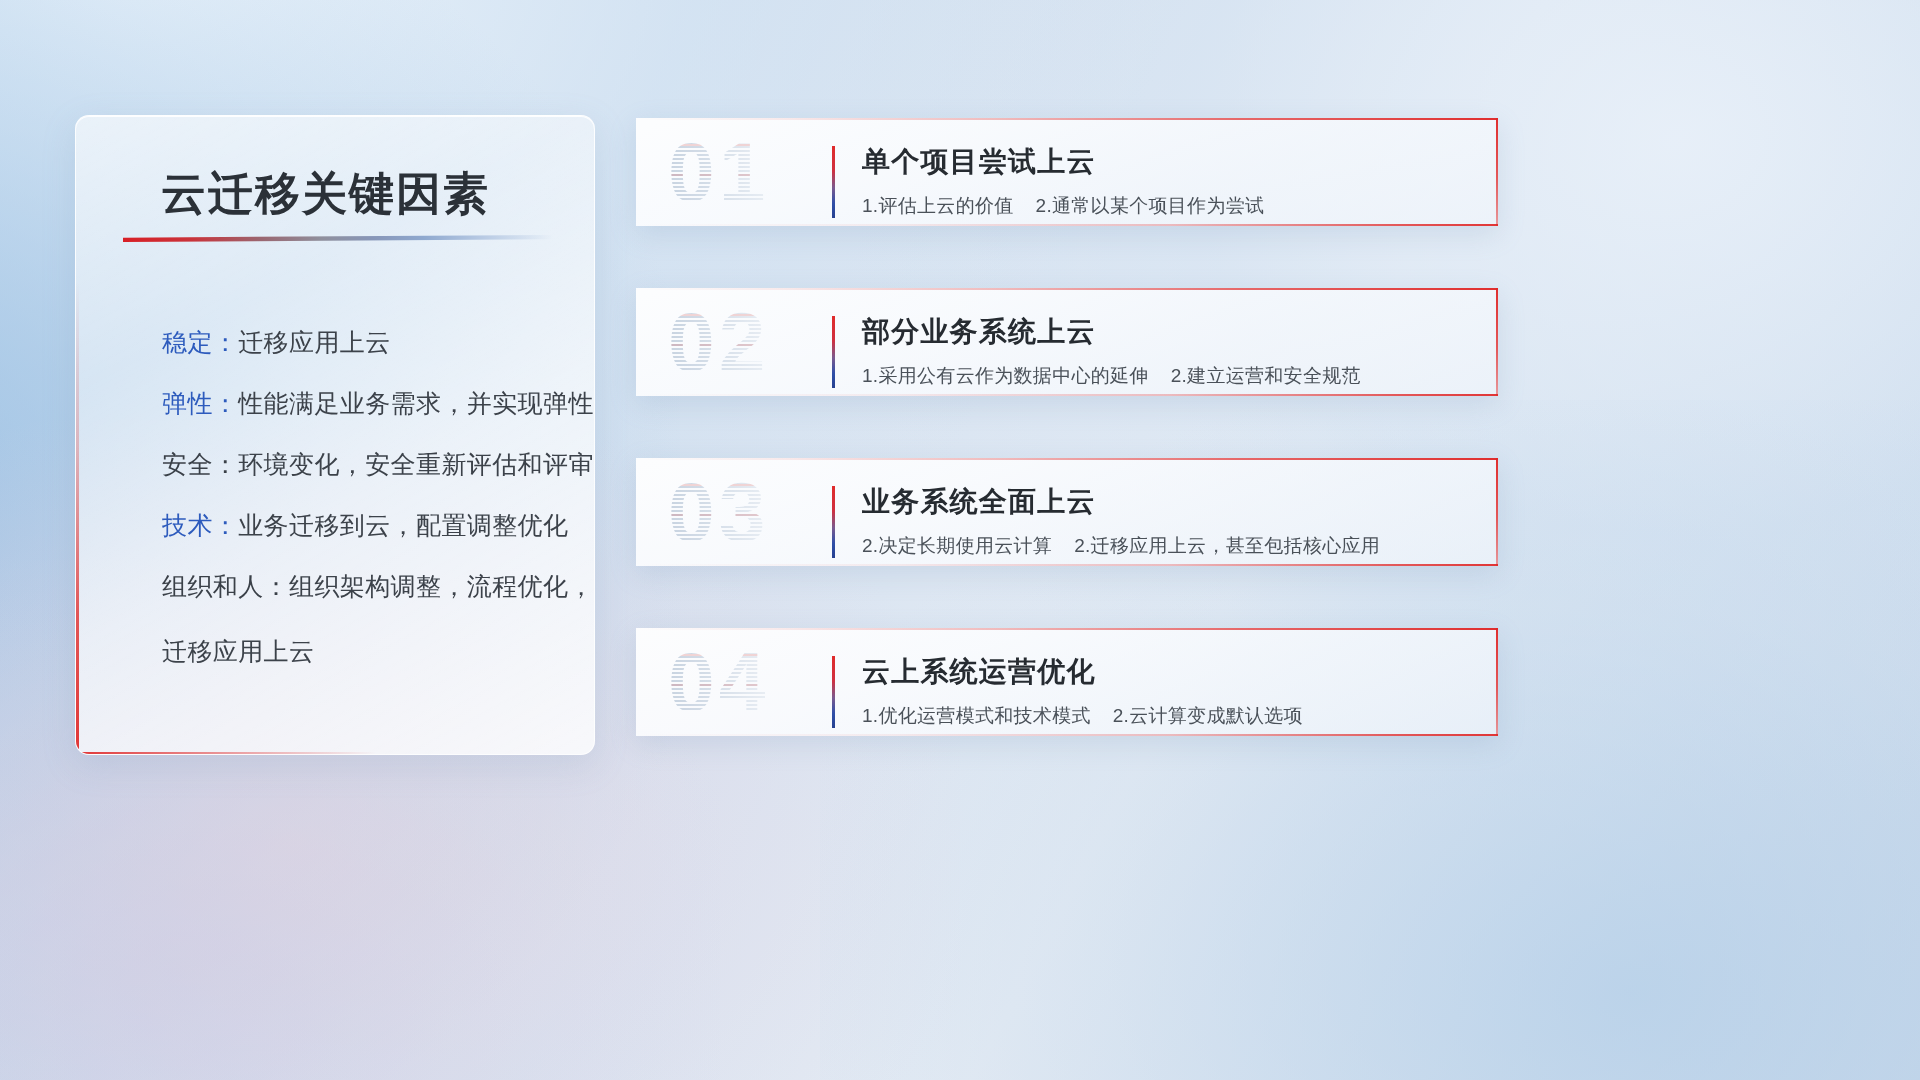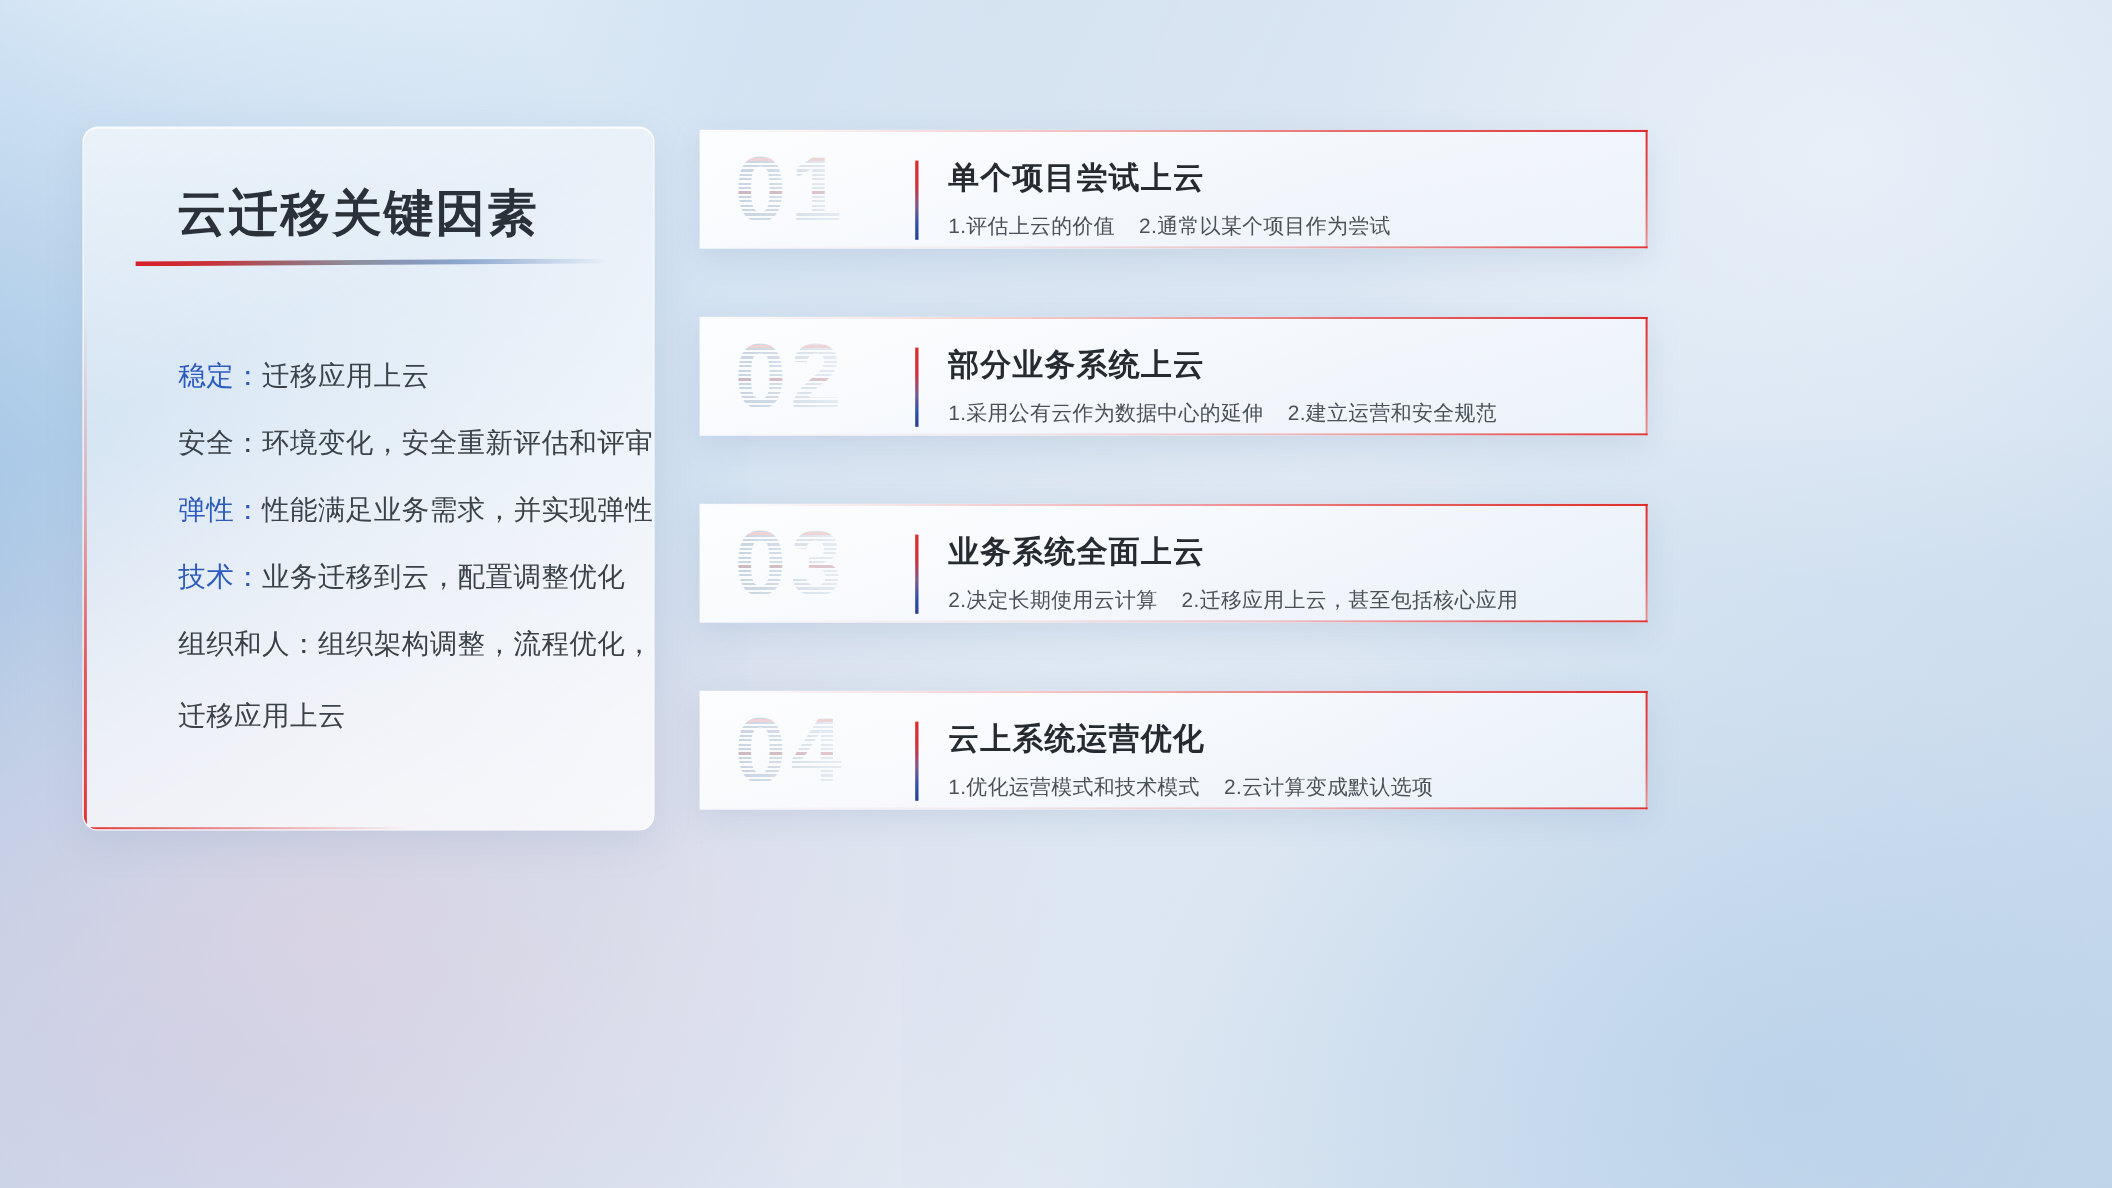--- a/index.html
+++ b/index.html
@@ -166,24 +166,24 @@
     <div id="left-card-accent-bottom"></div>
 
     <div id="panel-title">云迁移关键因素</div>
     <div id="panel-rule"></div>
 
     <div id="panel-list">
       <div class="panel-line">
         <span class="lbl blue">稳定：</span><span class="txt">迁移应用上云</span>
       </div>
       <div class="panel-line">
+        <span class="lbl blue">弹性：</span><span class="txt">性能满足业务需求，并实现弹性</span>
+      </div>
+      <div class="panel-line">
         <span class="lbl dark">安全：</span><span class="txt">环境变化，安全重新评估和评审</span>
-      </div>
-      <div class="panel-line">
-        <span class="lbl blue">弹性：</span><span class="txt">性能满足业务需求，并实现弹性</span>
       </div>
       <div class="panel-line">
         <span class="lbl blue">技术：</span><span class="txt">业务迁移到云，配置调整优化</span>
       </div>
       <div class="panel-line">
         <span class="lbl dark">组织和人：</span><span class="txt">组织架构调整，流程优化，</span>
       </div>
       <div class="panel-line cont">
         <span class="txt">迁移应用上云</span>
       </div>

